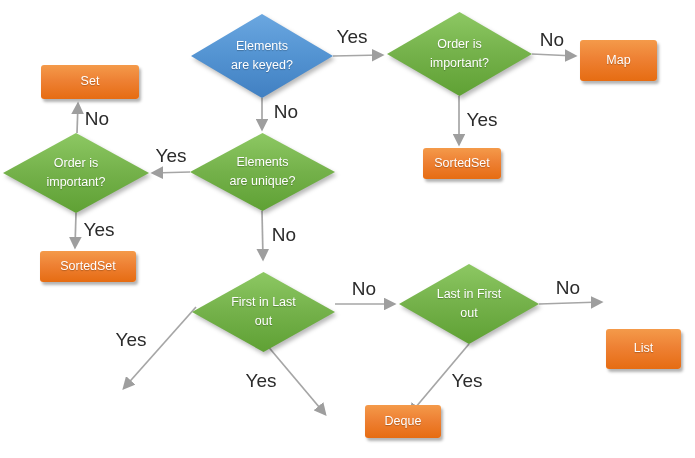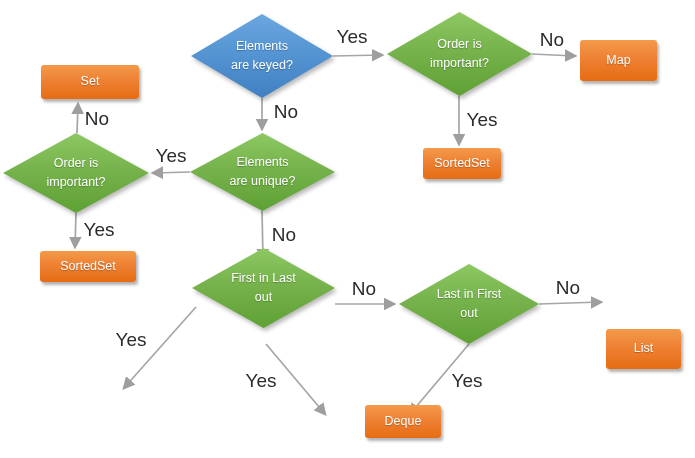--- a/index.html
+++ b/index.html
@@ -120,21 +120,21 @@
     <div class="node result orange" style="left: 41px; top: 65px; width: 98px; height: 34px;">
       <div class="shape">
         <span class="node-label">Set</span>
       </div>
     </div>
     <div class="node result orange" style="left: 40px; top: 251px; width: 96px; height: 31px;">
       <div class="shape">
         <span class="node-label">SortedSet</span>
       </div>
     </div>
-    <div class="node decision green" style="left: 192px; top: 248px; width: 143px; height: 80px;">
+    <div class="node decision green" style="left: 192px; top: 272px; width: 143px; height: 80px;">
       <div class="shape">
         <span class="node-label">First in Last
 out</span>
       </div>
     </div>
     <div class="node decision green" style="left: 399px; top: 264px; width: 140px; height: 80px;">
       <div class="shape">
         <span class="node-label">Last in First
 out</span>
       </div>

